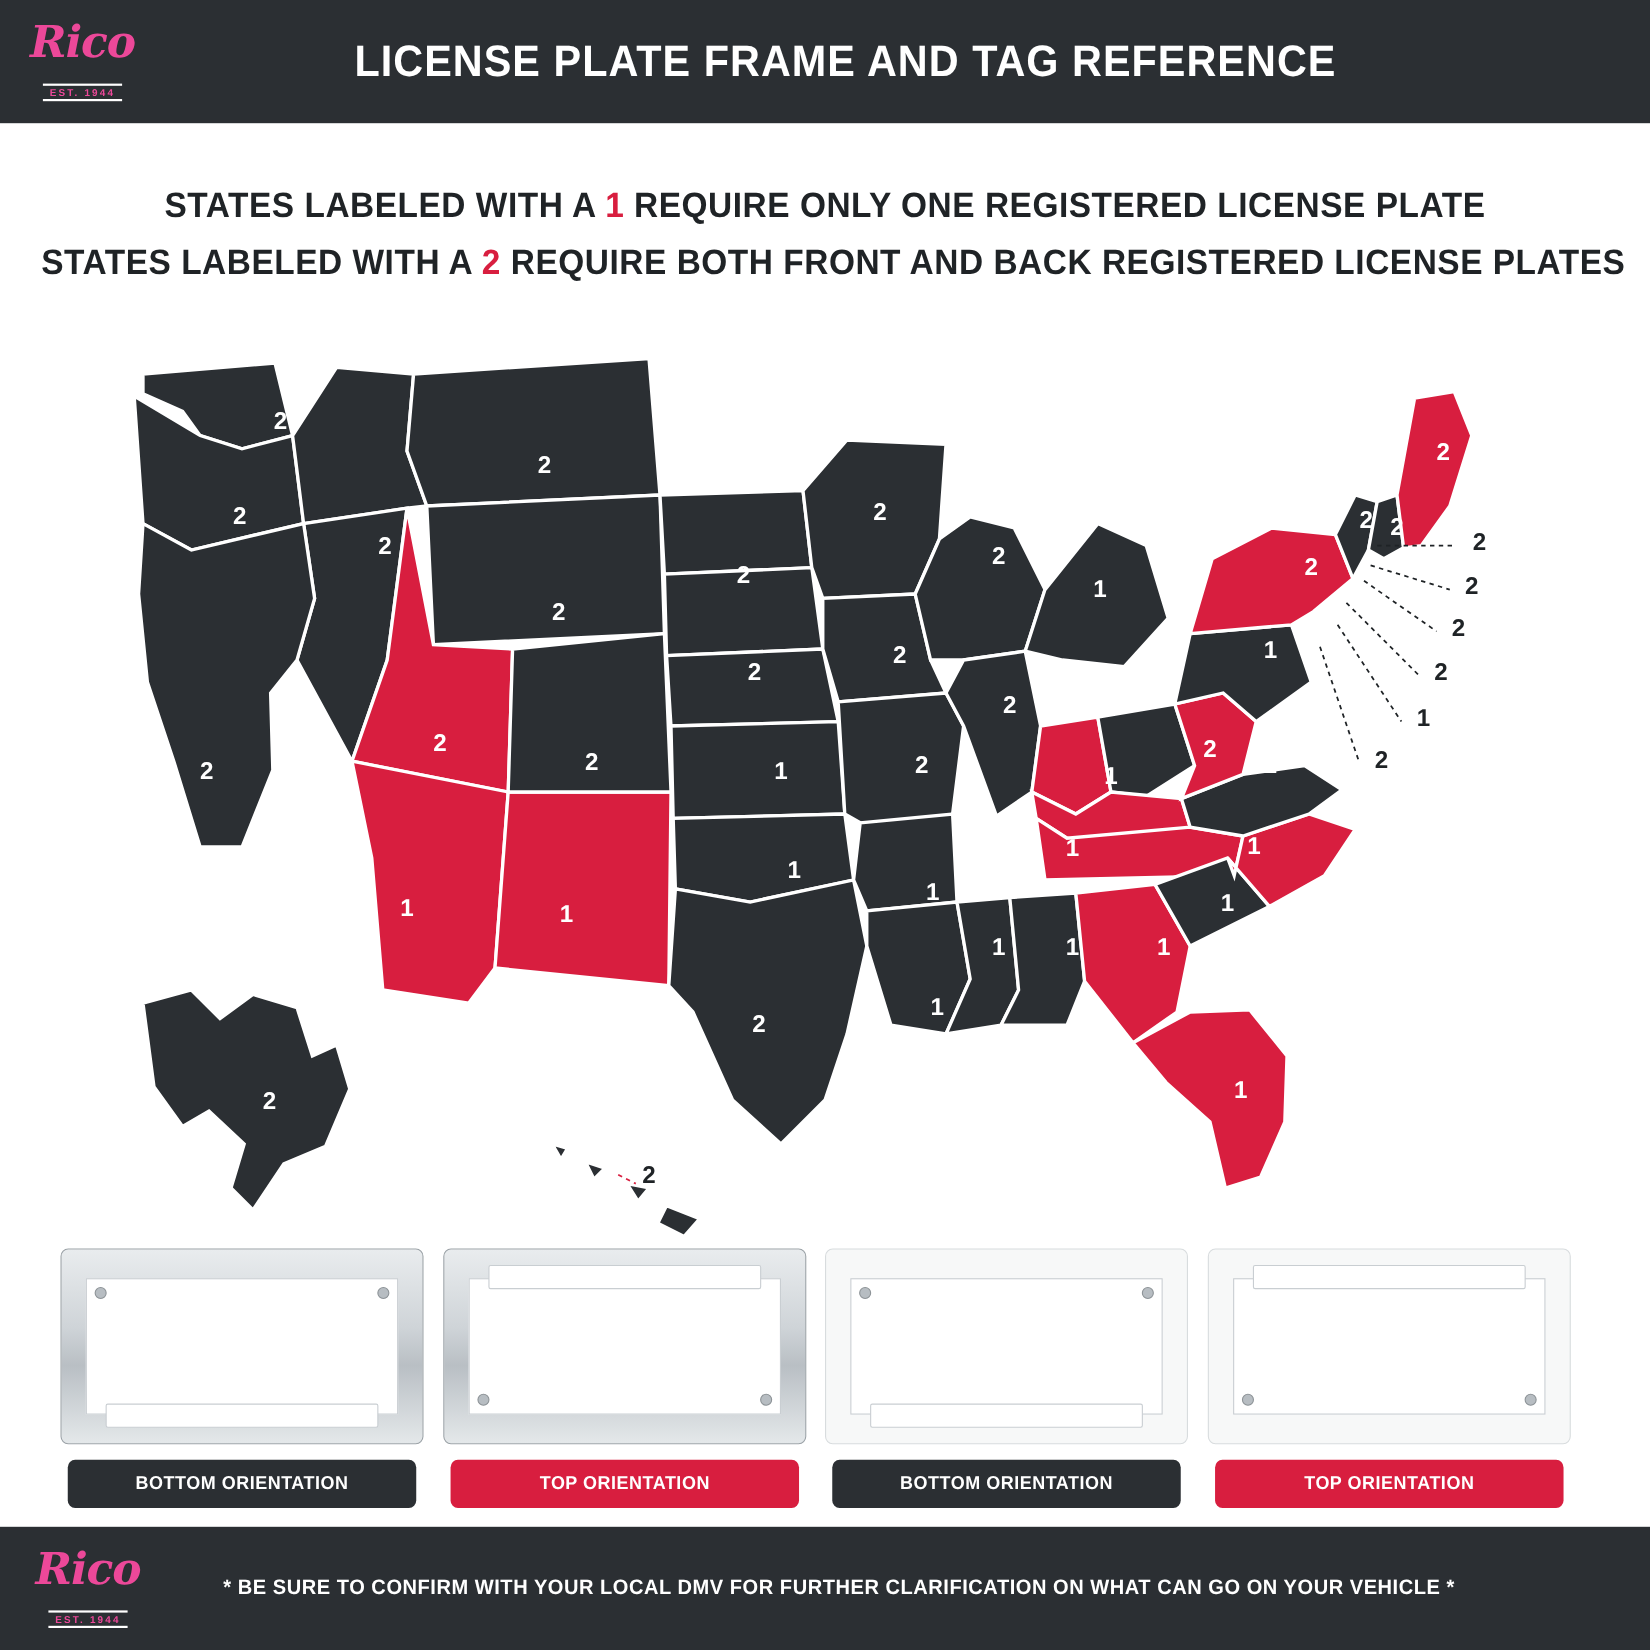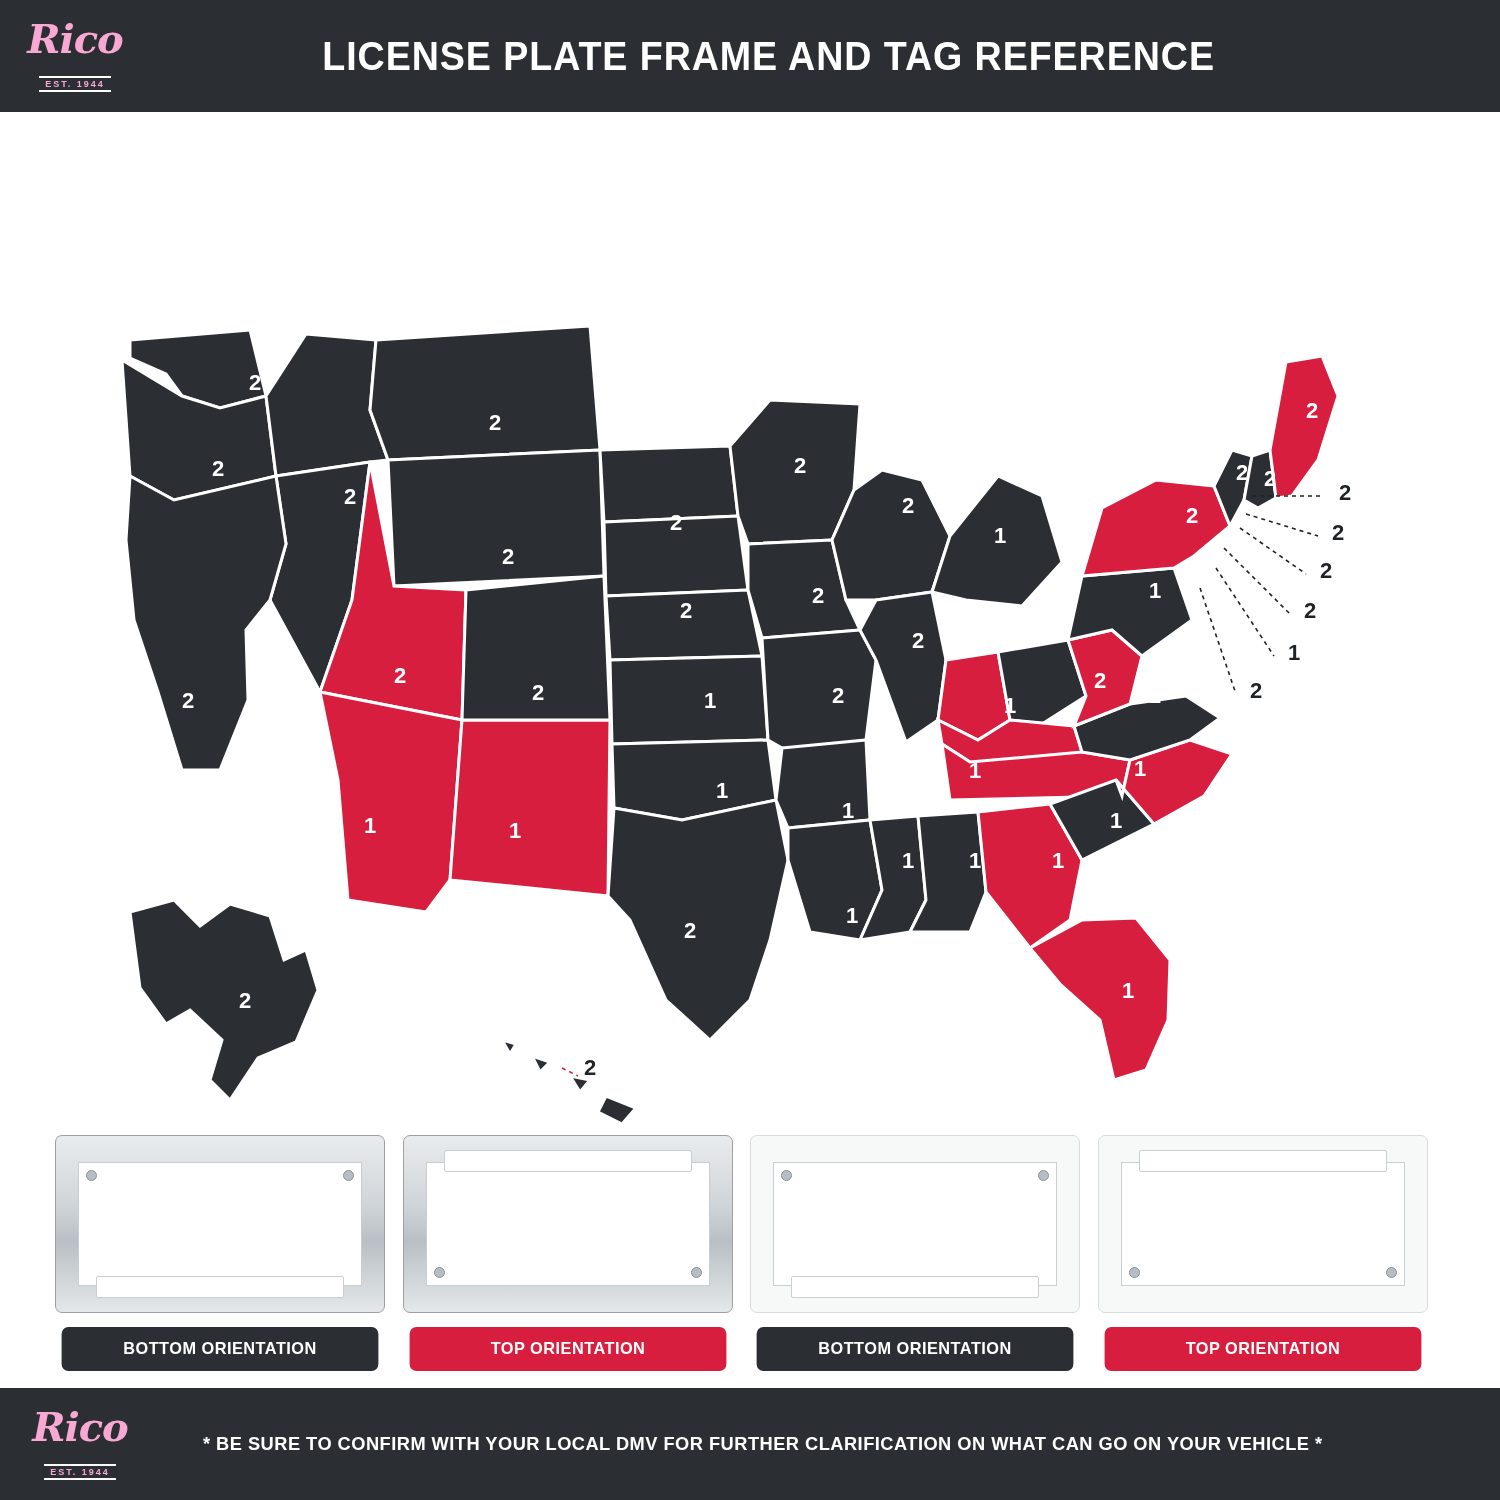--- a/index.html
+++ b/index.html
@@ -13,21 +13,21 @@
   .page{position:relative;width:1500px;height:1500px;background:#fff;}
 
   
   .header{
     position:absolute;left:0;top:0;width:1500px;height:112px;
     background:#2b2f33;
     display:flex;align-items:center;
   }
   .logo{
     width:150px;height:112px;display:flex;flex-direction:column;
-    align-items:center;justify-content:center;color:#f9a8d4;
+    align-items:center;justify-content:center;color:#ec4899;
   }
   .logo-script{
     font-family:"DejaVu Serif", serif;
     font-style:italic;font-weight:bold;font-size:40px;line-height:38px;
     letter-spacing:-1px;
   }
   .logo-est{
     font-size:9px;letter-spacing:2px;font-weight:bold;
     border-top:2px solid #fff;border-bottom:2px solid #fff;
     padding:1px 6px;margin-top:18px;
@@ -126,20 +126,28 @@
 <div class="page">
 
   <div class="header">
     <div class="logo">
       <div class="logo-script">Rico</div>
       <div class="logo-est">EST. 1944</div>
     </div>
     <div class="header-title">LICENSE PLATE FRAME AND TAG REFERENCE</div>
   </div>
 
+  <div class="legend">
+    <div class="legend-line">
+      <span>STATES LABELED WITH A </span><span class="red">1</span><span> REQUIRE ONLY ONE REGISTERED LICENSE PLATE</span>
+    </div>
+    <div class="legend-line">
+      <span>STATES LABELED WITH A </span><span class="red">2</span><span> REQUIRE BOTH FRONT AND BACK REGISTERED LICENSE PLATES</span>
+    </div>
+  </div>
 
   <div class="map-wrap">
     <svg viewBox="0 0 1380 840" xmlns="http://www.w3.org/2000/svg">
       <g id="states">
           <path d="M60,40 L180,30 L196,96 L150,108 L112,96 L96,74 L60,58 Z" class="st"></path>
           <path d="M52,60 L112,96 L150,108 L196,96 L206,176 L104,200 L60,176 Z" class="st"></path>
           <path d="M196,96 L236,34 L306,40 L300,110 L318,160 L300,162 L206,176 Z" class="st"></path>
           <path d="M306,40 L520,26 L530,150 L318,160 L300,110 Z" class="st"></path>
           <path d="M318,160 L530,150 L534,276 L324,286 Z" class="st"></path>
           <path d="M206,176 L300,162 L282,300 L250,392 L200,300 L216,244 Z" class="st"></path>

